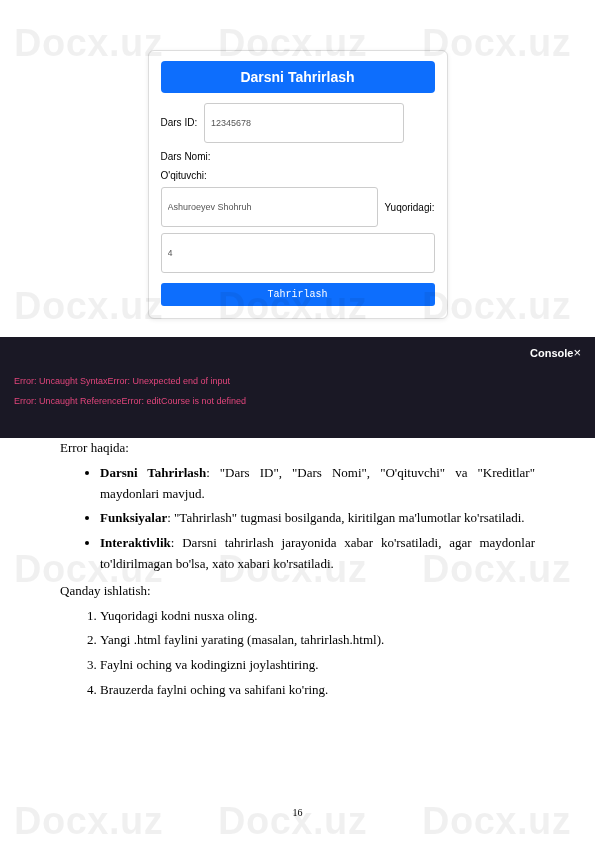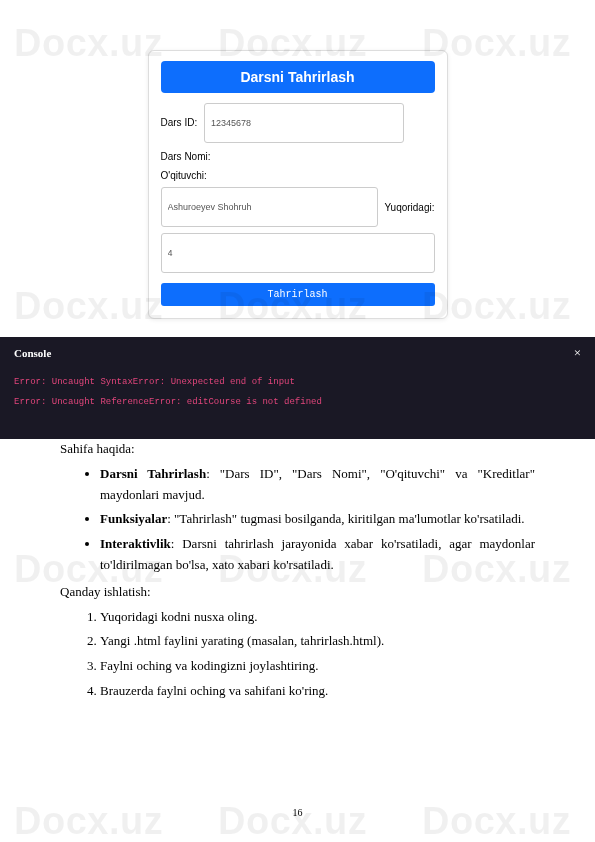--- a/index.html
+++ b/index.html
@@ -103,40 +103,40 @@
   
   .console {
     margin: 18px -60px 0 -60px;
     background: #1a1825;
     padding: 0 0 14px 0;
     font-family: "Courier New", monospace;
   }
   .console-header {
     background: #1a1825;
     color: #fff;
-    font-family: Liberation Serif, serif;
+    font-family: Liberation Sans, sans-serif;
     font-size: 11px;
     font-weight: 700;
     padding: 8px 14px;
     display: flex;
-    justify-content: space-between;
+    justify-content: flex-end;
     align-items: center;
   }
   .console-close {
     font-size: 13px;
     font-weight: normal;
   }
   .console-body {
     padding: 8px 14px;
   }
   .console-line {
     color: #e0457b;
     font-size: 9px;
     margin-bottom: 10px;
-    font-family: Liberation Mono, monospace;
+    font-family: Liberation Sans, sans-serif;
   }
   
   .caption {
     text-align: center;
     font-style: italic;
     font-weight: 700;
     font-size: 13px;
     margin: 14px 0 22px 0;
   }
   
@@ -228,21 +228,21 @@
       <span class="console-close">×</span>
     </div>
     <div class="console-body">
       <div class="console-line">Error: Uncaught SyntaxError: Unexpected end of input</div>
       <div class="console-line">Error: Uncaught ReferenceError: editCourse is not defined</div>
     </div>
   </div>
 
 
   <div class="body-text">
-    <div class="section-head">Sahifa haqida:</div>
+    <div class="section-head">Error haqida:</div>
     <ul class="bullet-list">
       <li>
         <strong>Darsni Tahrirlash</strong><span>: "Dars ID", "Dars Nomi", "O'qituvchi" va "Kreditlar" maydonlari mavjud.</span>
       </li>
       <li>
         <strong>Funksiyalar</strong><span>: "Tahrirlash" tugmasi bosilganda, kiritilgan ma'lumotlar ko'rsatiladi.</span>
       </li>
       <li>
         <strong>Interaktivlik</strong><span>: Darsni tahrirlash jarayonida xabar ko'rsatiladi, agar maydonlar to'ldirilmagan bo'lsa, xato xabari ko'rsatiladi.</span>
       </li>

